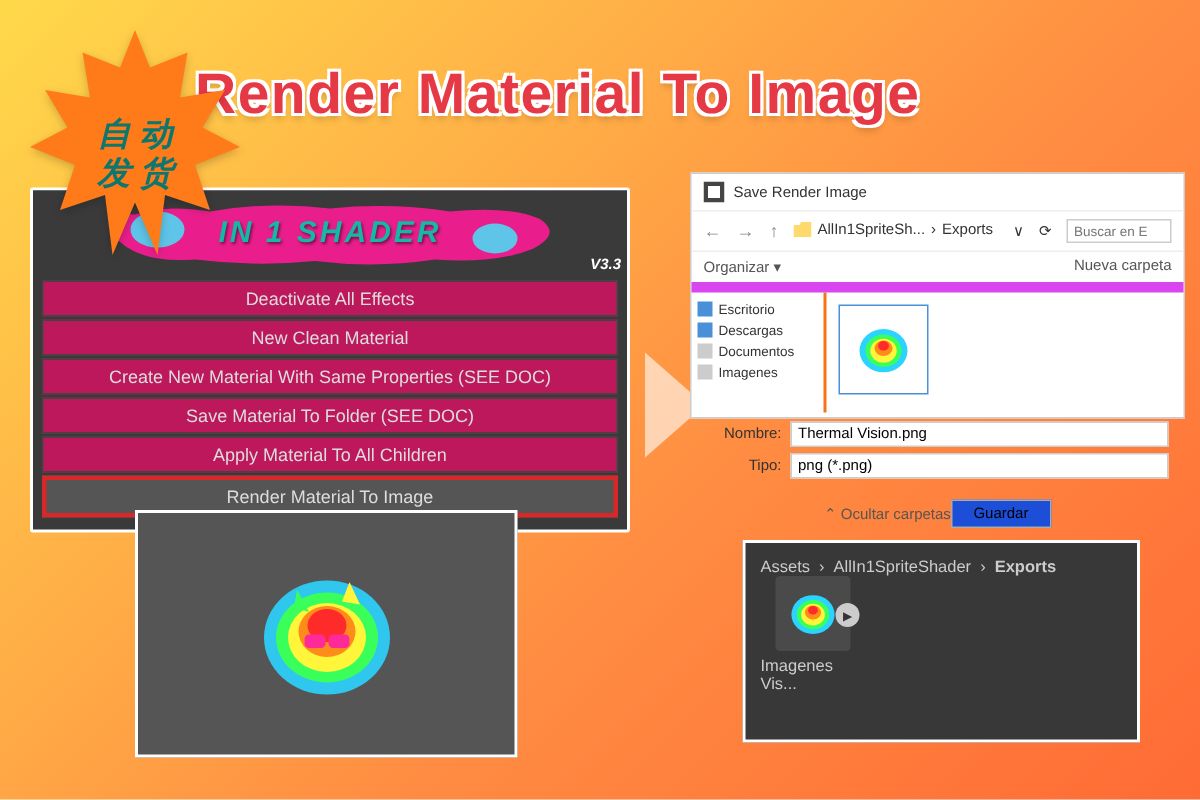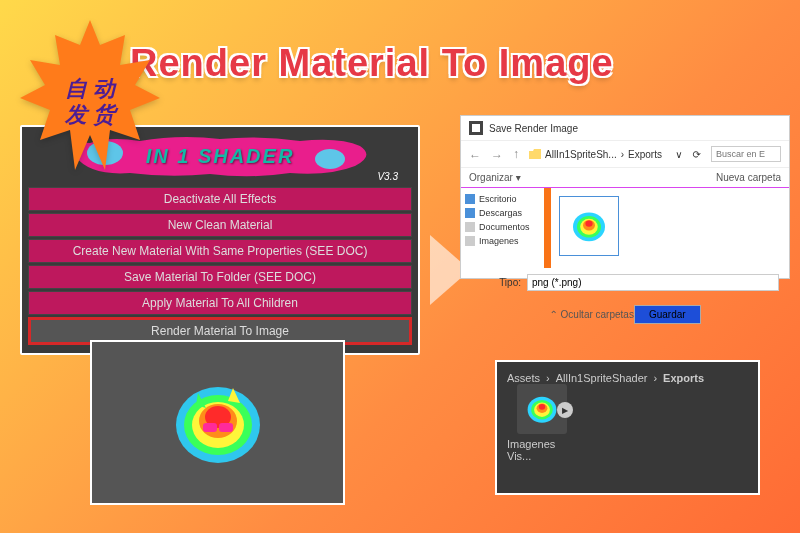--- a/index.html
+++ b/index.html
@@ -1,39 +1,39 @@
 <!DOCTYPE html>
 <html><head>
 <meta charset="utf-8">
 <style>
 *{margin:0;padding:0;box-sizing:border-box;font-family:Arial,sans-serif}
 body{width:800px;height:533px;background:linear-gradient(135deg,#ffd94a 0%,#ffb347 30%,#ff8c42 60%,#ff6b35 100%);position:relative;overflow:hidden}
 .badge{position:absolute;top:20px;left:20px;z-index:10}
 .badge svg{filter:drop-shadow(0 2px 3px rgba(0,0,0,0.2))}
-.badge-text{position:absolute;top:50%;left:50%;transform:translate(-50%,-50%);color:#4c1d95;font-size:22px;font-weight:bold;font-style:italic;text-align:center;line-height:1.2;white-space:nowrap}
+.badge-text{position:absolute;top:50%;left:50%;transform:translate(-50%,-50%);color:#0f766e;font-size:22px;font-weight:bold;font-style:italic;text-align:center;line-height:1.2;white-space:nowrap}
 .title{position:absolute;top:42px;left:130px;font-size:38px;font-weight:900;color:#e63946;text-shadow:-2px -2px 0 #fff,2px -2px 0 #fff,-2px 2px 0 #fff,2px 2px 0 #fff,0 4px 5px rgba(0,0,0,0.2);letter-spacing:1px}
 .panel1{position:absolute;top:125px;left:20px;width:400px;background:#3a3a3a;border:2px solid #fff;border-radius:2px}
 .splash{position:relative;height:58px;background:#3a3a3a;overflow:hidden}
 .splash svg{position:absolute;top:50%;left:50%;transform:translate(-50%,-50%)}
 .splash-text{position:absolute;top:50%;left:50%;transform:translate(-50%,-50%);color:#14b8a6;font-size:20px;font-weight:900;font-style:italic;letter-spacing:2px;text-shadow:1px 1px 2px rgba(0,0,0,0.5)}
-.version{position:absolute;right:20px;bottom:3px;color:#fff;font-size:10px;font-weight:normal;font-style:italic}
+.version{position:absolute;right:4px;bottom:3px;color:#fff;font-size:10px;font-weight:bold;font-style:italic}
 .menu-item{background:#be185d;color:#ddd;font-size:12px;text-align:center;padding:4px 0;margin:2px 6px;border:1px solid #444;cursor:pointer}
 .menu-item.hl{border:3px solid #d62828;background:#555}
 .preview{position:absolute;top:340px;left:90px;width:255px;height:165px;background:#555;border:2px solid #fff;display:flex;align-items:center;justify-content:center}
 .thermal{width:100px;height:100px}
 .arrow{position:absolute;top:235px;left:430px;width:0;height:0;border-top:35px solid transparent;border-bottom:35px solid transparent;border-left:40px solid rgba(255,255,255,0.6)}
 .dialog{position:absolute;top:115px;right:10px;width:330px;height:164px;background:#fff;border:1px solid #ccc;font-size:10px;color:#333}
 .dialog-title{display:flex;align-items:center;gap:6px;padding:5px 8px;border-bottom:1px solid #eee}
 .dialog-nav{display:flex;align-items:center;gap:10px;padding:5px 8px;border-bottom:1px solid #eee}
 .nav-btn{color:#888;font-size:12px}
 .addr{font-size:10px;color:#333;display:flex;align-items:flex-start;gap:4px;flex:1}
 .search{border:1px solid #ccc;padding:2px 4px;font-size:9px;color:#888;width:70px}
-.dialog-toolbar{display:flex;justify-content:space-between;padding:4px 8px;font-size:10px;color:#555;border-bottom:1px solid #d946ef}
+.dialog-toolbar{display:flex;justify-content:space-between;padding:4px 8px;font-size:10px;color:#555;border-bottom:7px solid #d946ef}
 .dialog-body{display:flex;height:80px}
-.sidebar{width:90px;border-right:7px solid #f97316;padding:4px}
+.sidebar{width:90px;border-right:2px solid #f97316;padding:4px}
 .sb-item{display:flex;align-items:center;gap:4px;font-size:9px;padding:2px 0;color:#333}
 .sb-icon{width:10px;height:10px;display:inline-block}
 .main-area{flex:1;padding:8px}
 .thumb{width:60px;height:60px;border:1px solid #4a90d9;padding:4px;display:flex;align-items:center;justify-content:center}
 .dialog-bottom{padding:6px 10px}
 .field-row{display:flex;align-items:center;gap:6px;margin-bottom:4px}
 .field-label{width:50px;text-align:right;font-size:10px}
 .field-input{flex:1;border:1px solid #ccc;padding:2px 4px;font-size:10px}
 .dialog-footer{display:flex;justify-content:center;align-items:center;padding:4px 10px 8px}
 .collapse{font-size:10px;color:#555}
@@ -146,20 +146,24 @@
             <ellipse cx="50" cy="52" rx="30" ry="27" fill="#3aff5a"></ellipse>
             <ellipse cx="50" cy="52" rx="22" ry="20" fill="#fff53a"></ellipse>
             <ellipse cx="50" cy="48" rx="15" ry="13" fill="#ff8c1a"></ellipse>
             <ellipse cx="50" cy="44" rx="9" ry="8" fill="#ff2a2a"></ellipse>
           </svg>
 </div>
 </div>
 </div>
 <div class="dialog-bottom">
 <div class="field-row">
+        <span class="field-label">Nombre:</span>
+        <input class="field-input" value="Thermal Vision.png" style="">
+      </div>
+<div class="field-row">
         <span class="field-label">Tipo:</span>
         <input class="field-input" value="png (*.png)" style="">
       </div>
 </div>
 <div class="dialog-footer">
 <span class="collapse">⌃ <span>Ocultar carpetas</span></span>
 <button class="save-btn">Guardar</button>
 </div>
 </div>
 

